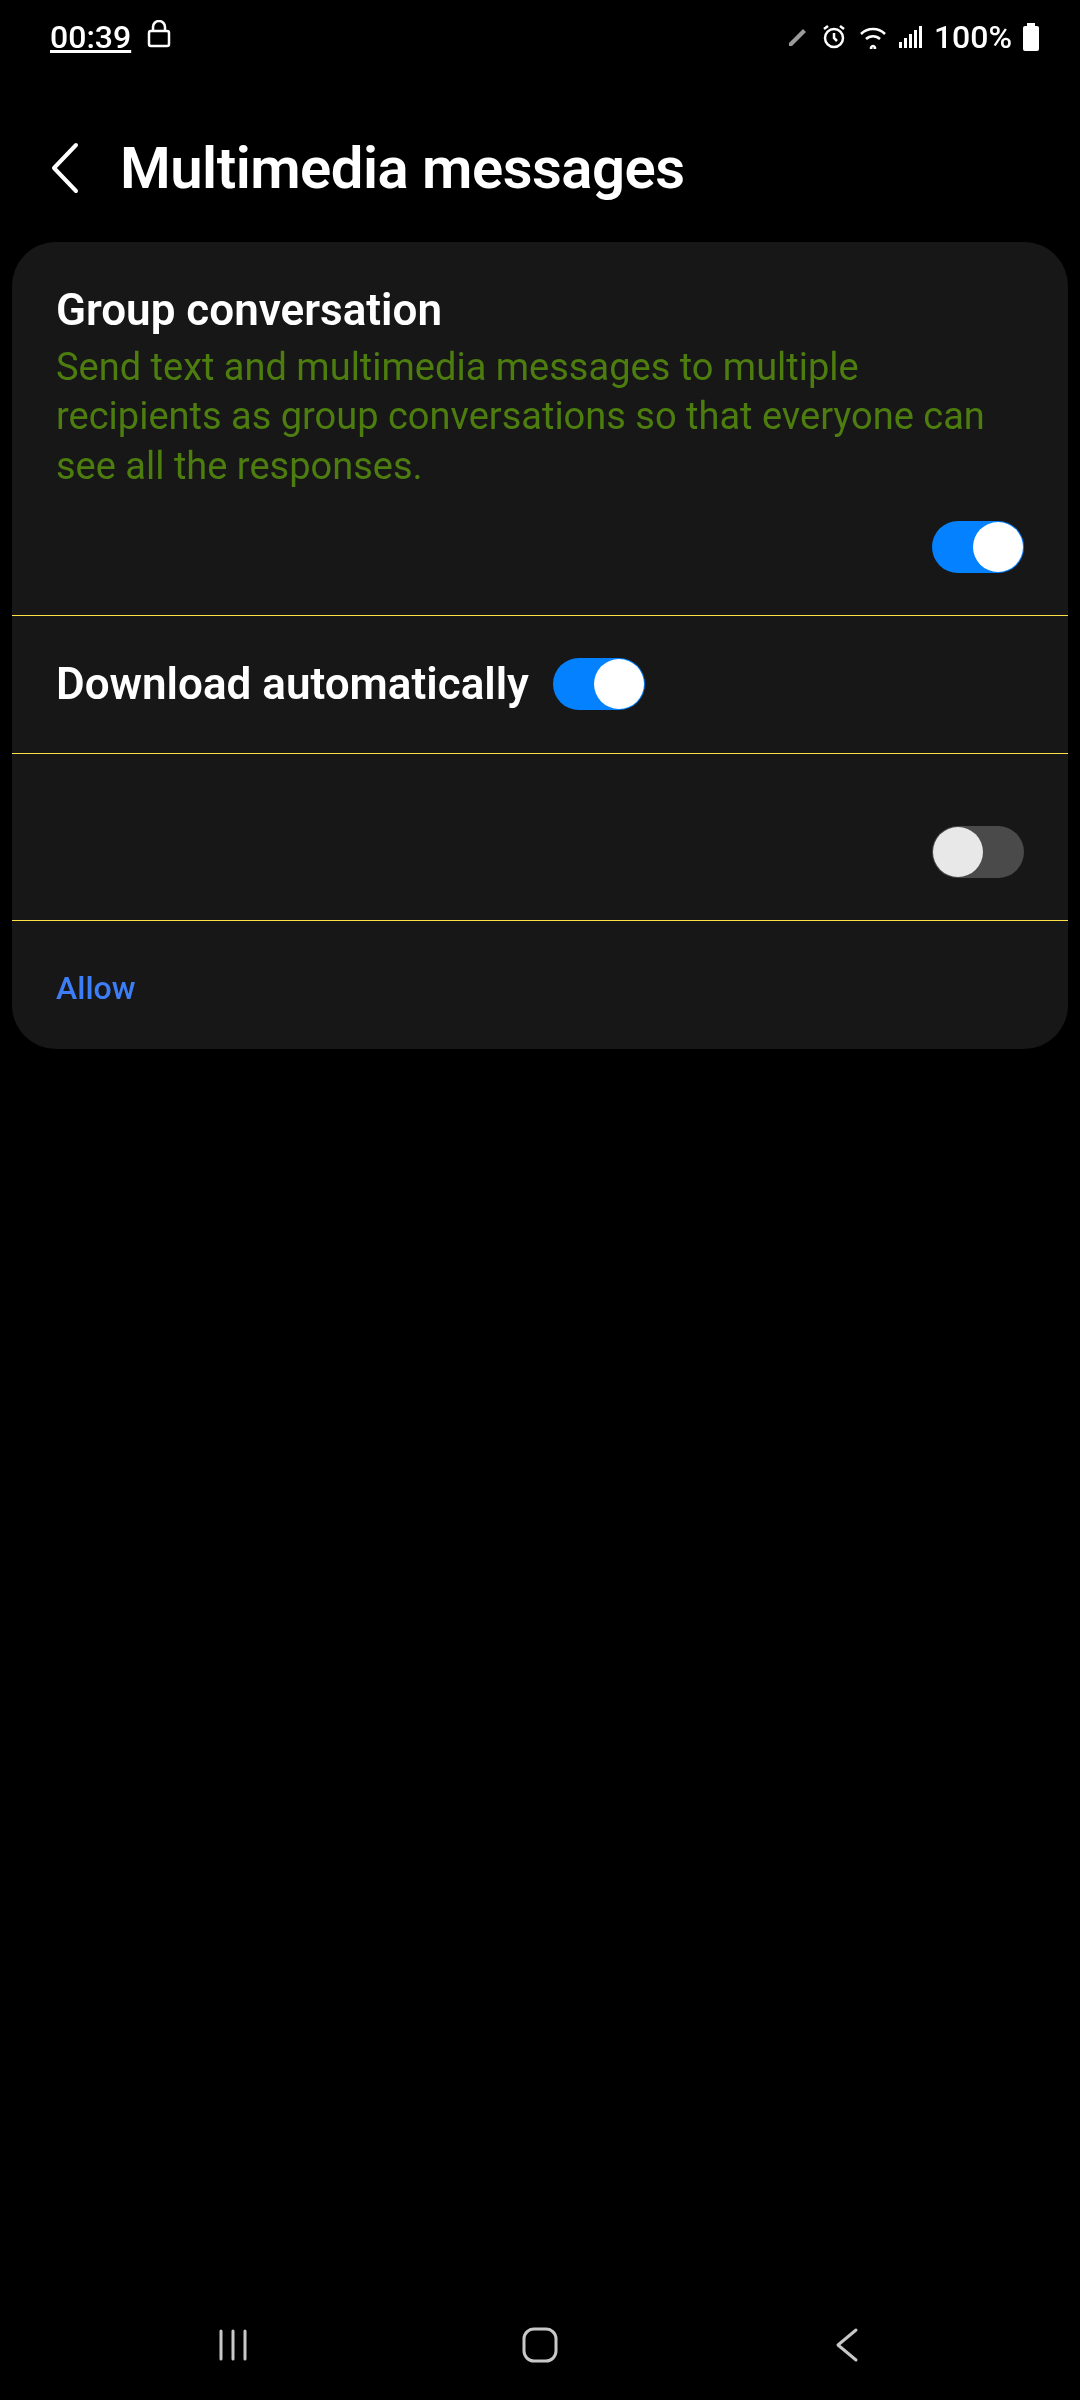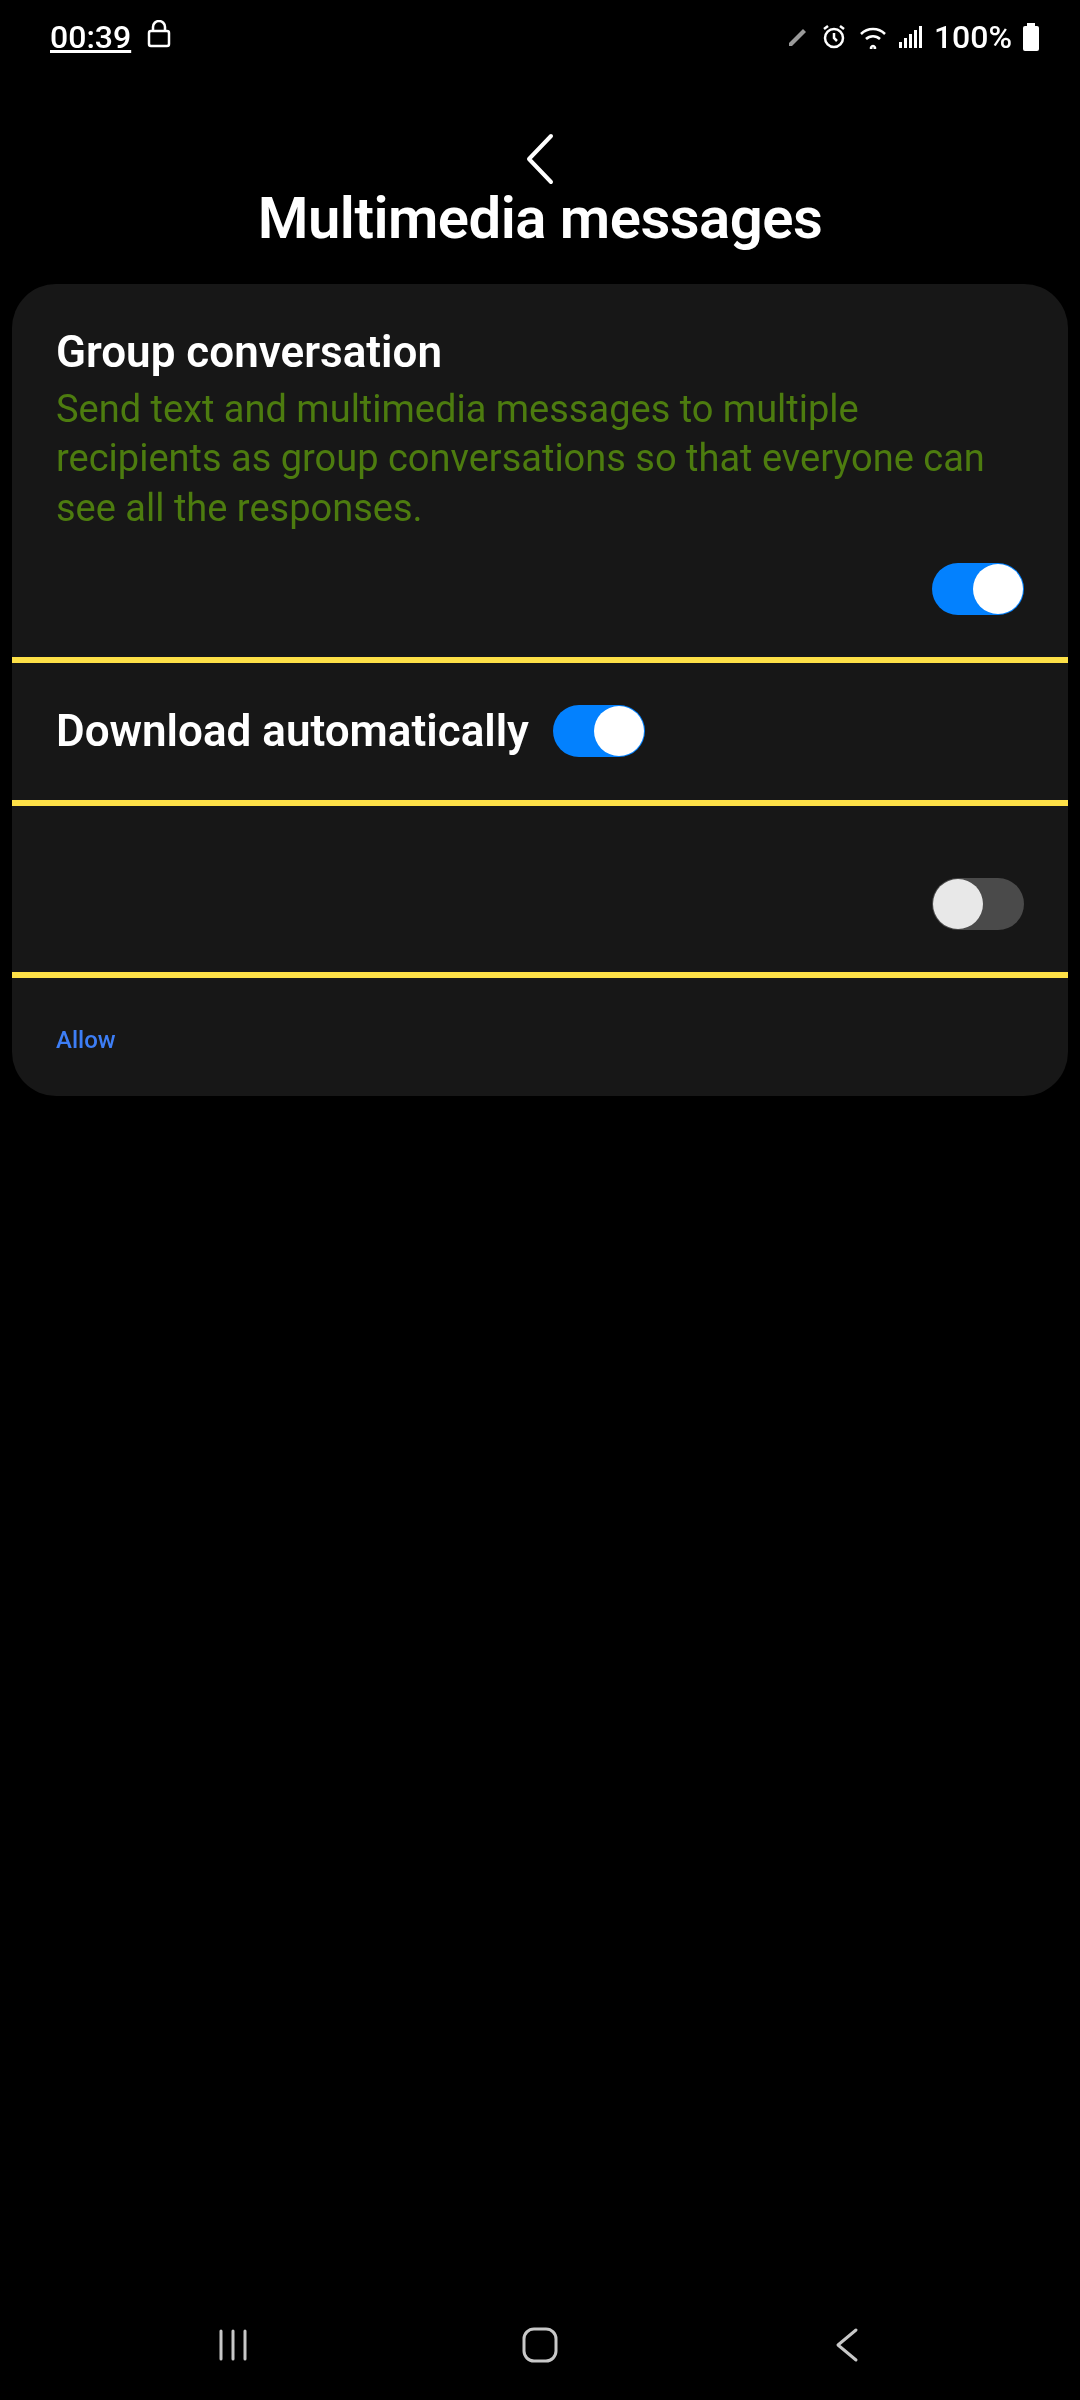--- a/index.html
+++ b/index.html
@@ -27,22 +27,22 @@
   }
   .status-right {
     display: flex;
     align-items: center;
     gap: 10px;
   }
   .status-right svg { display: block; }
   .header {
     display: flex;
     align-items: center;
-    padding: 60px 40px 32px 40px;
-    flex-direction: column;
+    padding: 60px 40px 40px 40px;
+    gap: 30px;
   }
   .back-chevron {
     width: 50px;
     height: 50px;
     display: flex;
     align-items: center;
     justify-content: center;
   }
   .page-title {
     font-size: 58px;
@@ -50,42 +50,42 @@
     letter-spacing: -0.5px;
   }
   .settings-card {
     margin: 0 12px;
     background: #171717;
     border-radius: 44px;
     overflow: hidden;
   }
   .setting-row {
     padding: 42px 44px;
-    border-bottom: 6px solid #fde047;
+    border-bottom: 1px solid #fde047;
   }
   .setting-row:last-child { border-bottom: none; }
   .row-inline {
     display: flex;
     align-items: center;
     gap: 24px;
   }
   .setting-title {
     font-size: 44px;
     font-weight: 600;
     color: #ffffff;
     line-height: 1.2;
   }
   .setting-desc {
     font-size: 38px;
     color: #4d7c0f;
     line-height: 1.3;
     margin-top: 6px;
   }
   .setting-value {
-    font-size: 24px;
+    font-size: 32px;
     color: #3d7ef6;
     font-weight: 500;
     margin-top: 6px;
   }
   .toggle {
     position: relative;
     width: 92px;
     height: 52px;
     border-radius: 26px;
     flex-shrink: 0;

